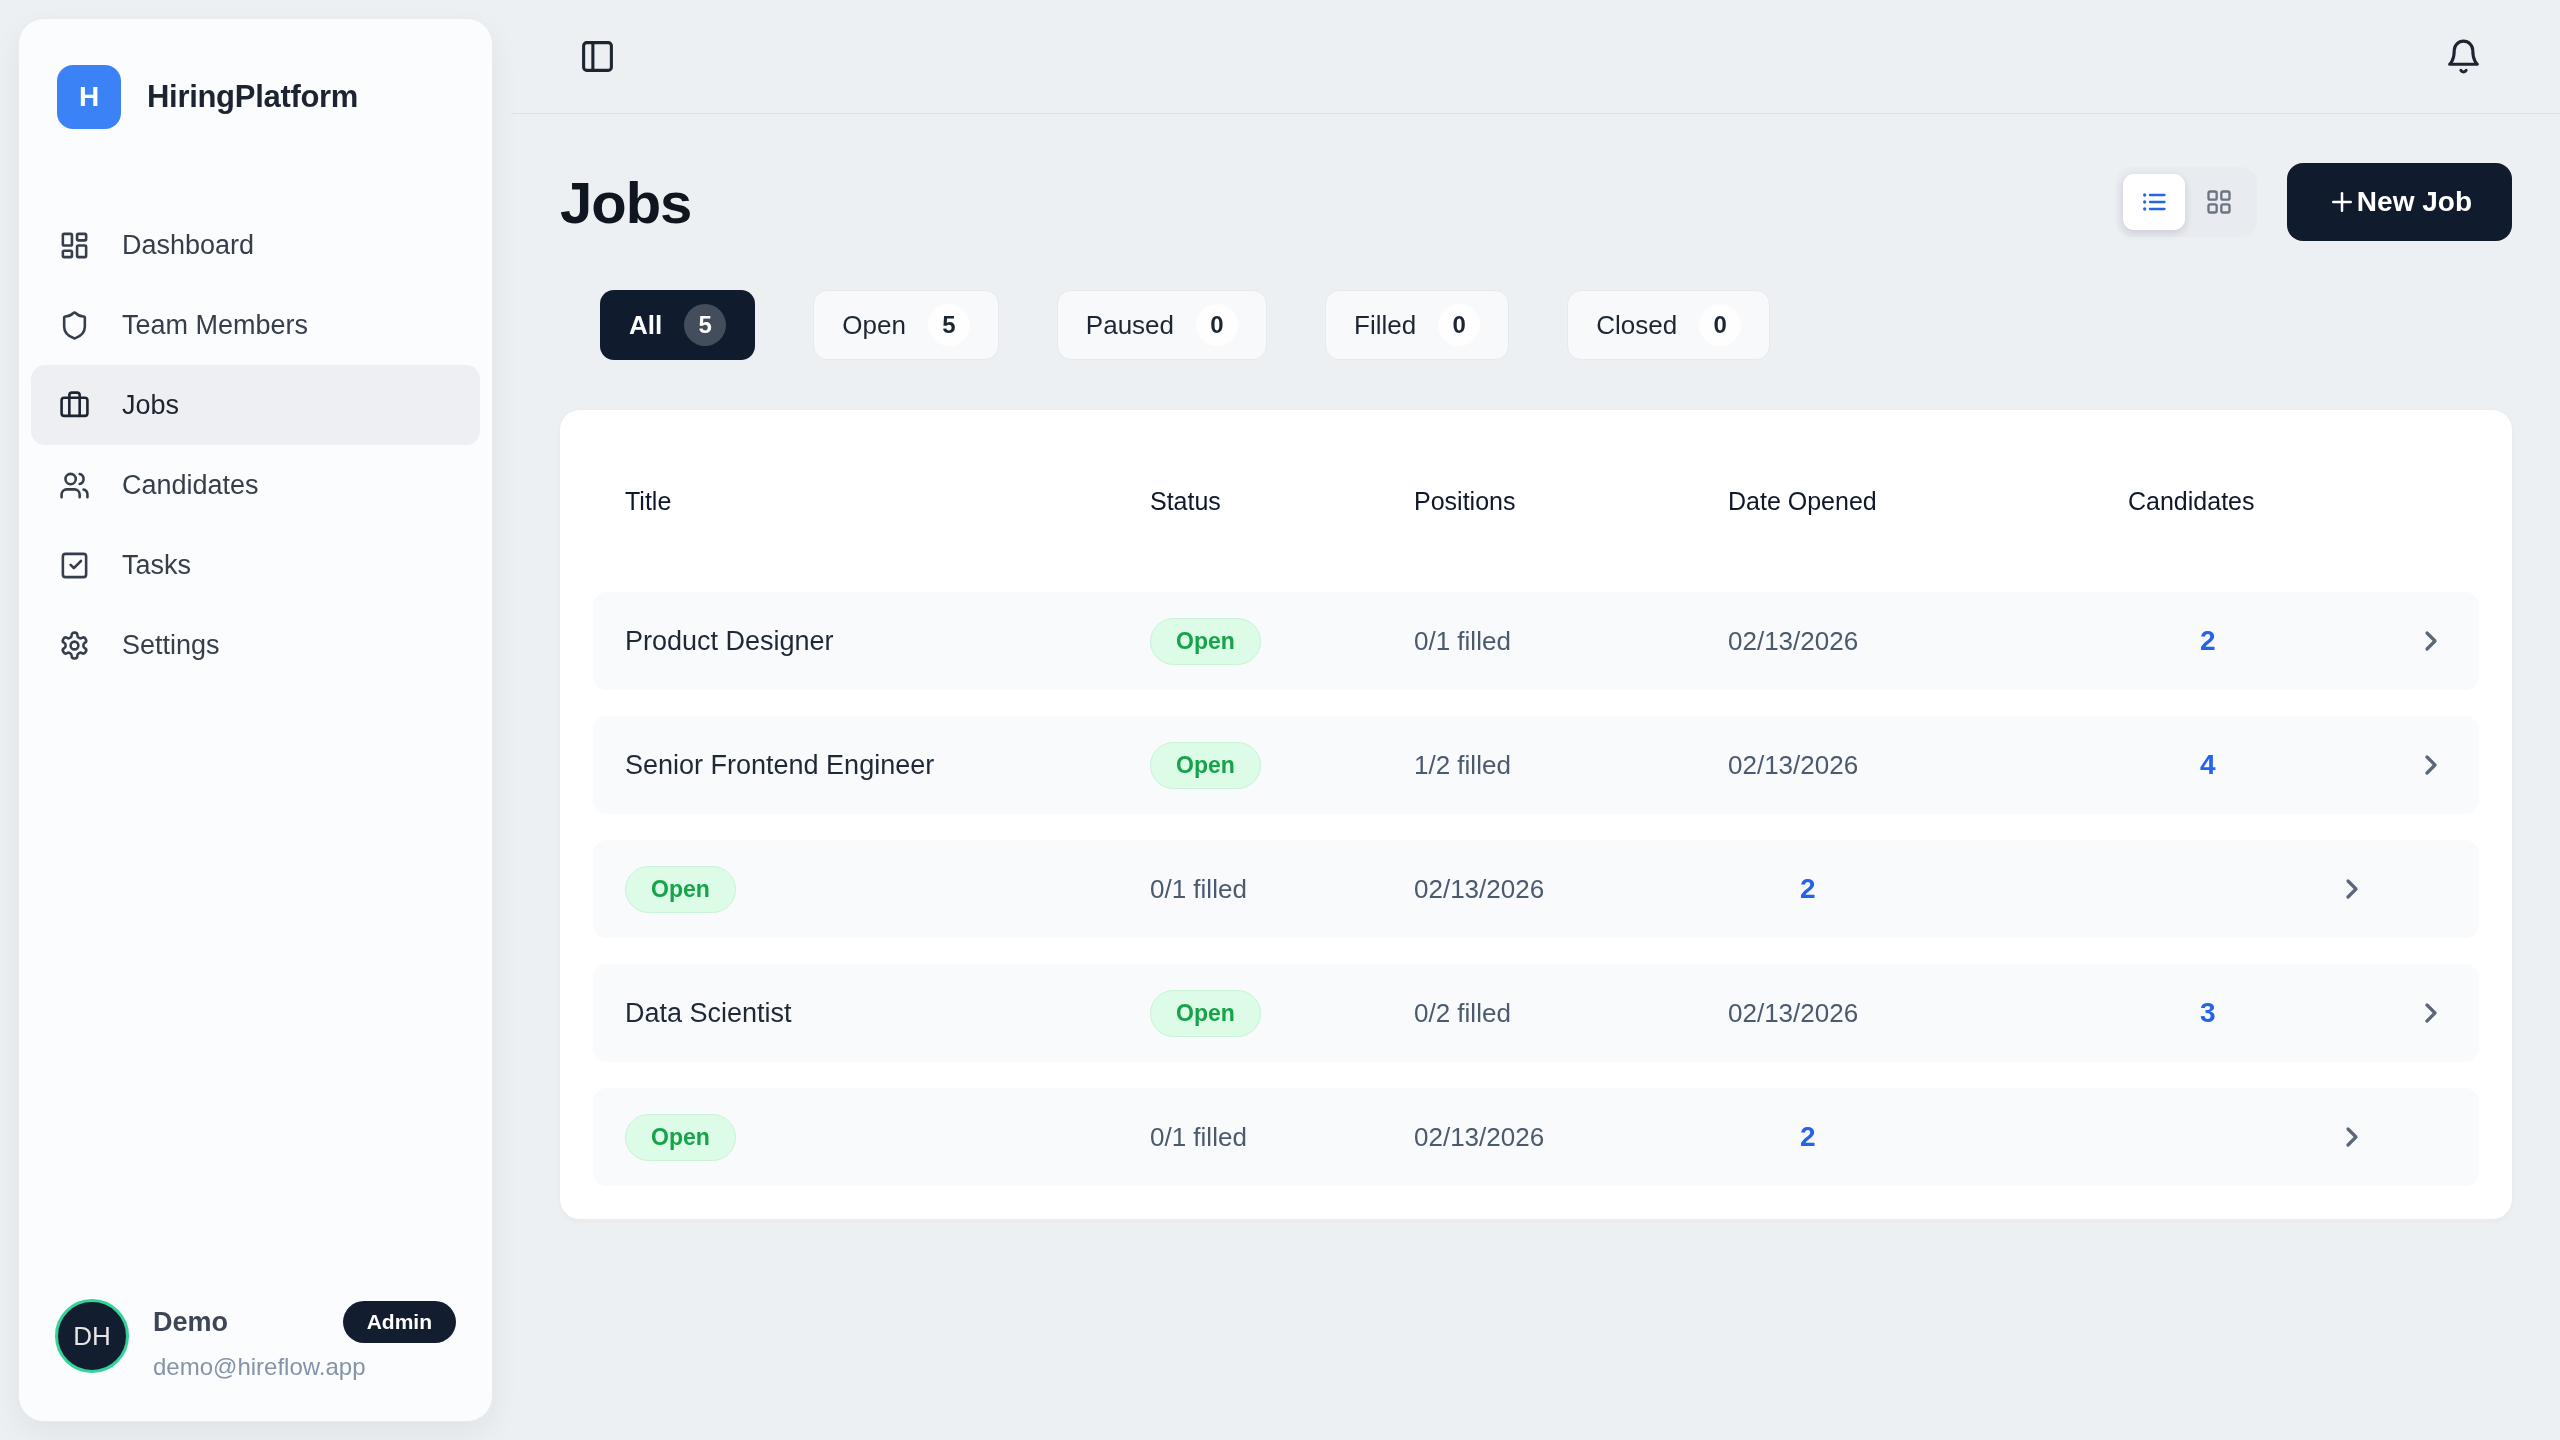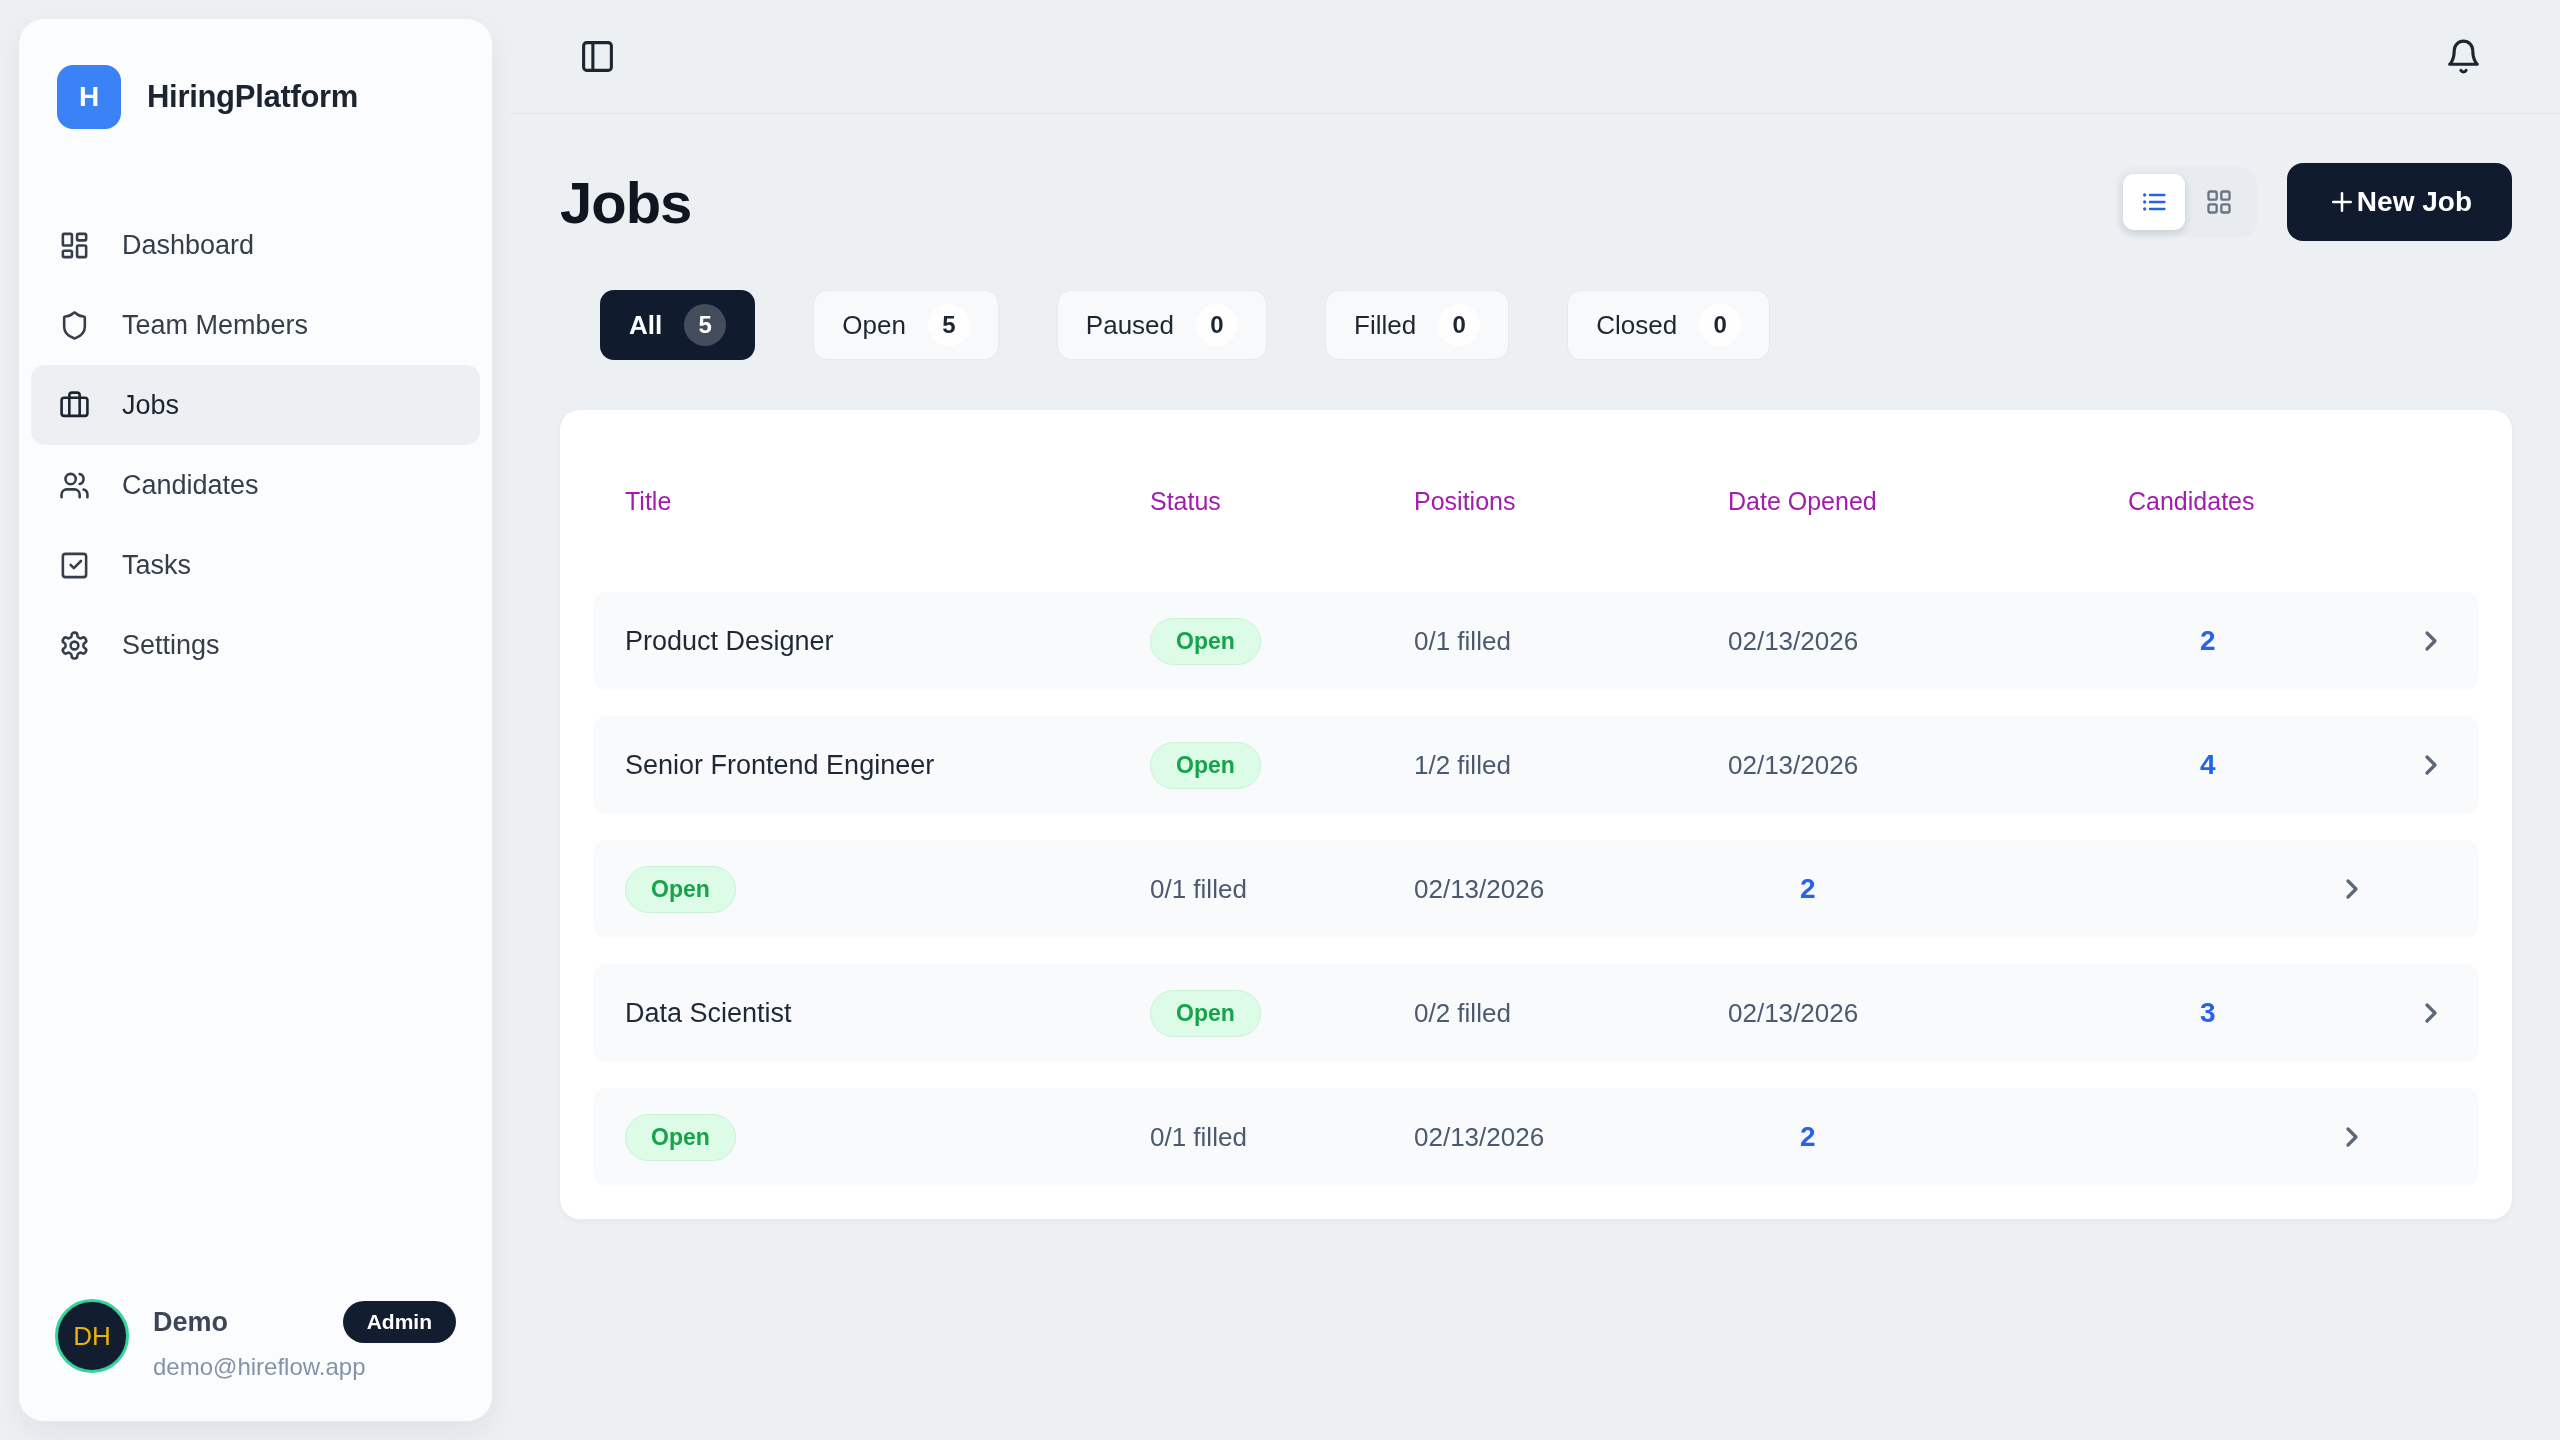--- a/index.html
+++ b/index.html
@@ -41,21 +41,21 @@
   .nav-item svg { width: 31px; height: 31px; flex: none; }
   .nav-item.active { background: #edeff3; color: #1c2430; font-weight: 500; }
 
   .user {
     position: absolute; left: 36px; right: 36px; bottom: 40px;
     display: flex; gap: 24px; align-items: flex-start;
   }
   .avatar {
     width: 74px; height: 74px; border-radius: 50%;
     background: #121d2f; border: 3px solid #34d399;
-    color: #eab308; font-size: 26px; font-weight: 500;
+    color: #e5e5e5; font-size: 26px; font-weight: 500;
     display: flex; align-items: center; justify-content: center;
     flex: none;
   }
   .user-main { flex: 1; padding-top: 2px; }
   .user-top { display: flex; justify-content: space-between; align-items: center; }
   .user-name { font-size: 27px; font-weight: 700; color: #3d4654; }
   .admin-badge {
     background: #121d2f; color: #fff;
     font-size: 21px; font-weight: 700;
     padding: 9px 24px; border-radius: 999px;
@@ -125,21 +125,21 @@
     padding: 0 33px 33px 33px;
     box-shadow: 0 2px 6px rgba(16,24,40,.04);
   }
   .grid-cols {
     display: grid;
     grid-template-columns: 525px 264px 314px 400px 240px 1fr;
     align-items: center;
     padding: 0 32px;
   }
   .thead { height: 182px; }
-  .th { font-size: 25px; color: #a21caf; font-weight: 500; }
+  .th { font-size: 25px; color: #0f172a; font-weight: 500; }
   .row {
     height: 98px; background: #f8fafc; border-radius: 14px;
     margin-bottom: 26px; cursor: pointer;
   }
   .row:last-child { margin-bottom: 0; }
   .cell-title { font-size: 27px; color: #1f2836; font-weight: 500; }
   .badge-open {
     display: inline-flex; align-items: center; width: fit-content;
     padding: 9px 25px; border-radius: 999px;
     background: #dcfce7; border: 1px solid #c9f2d6;

